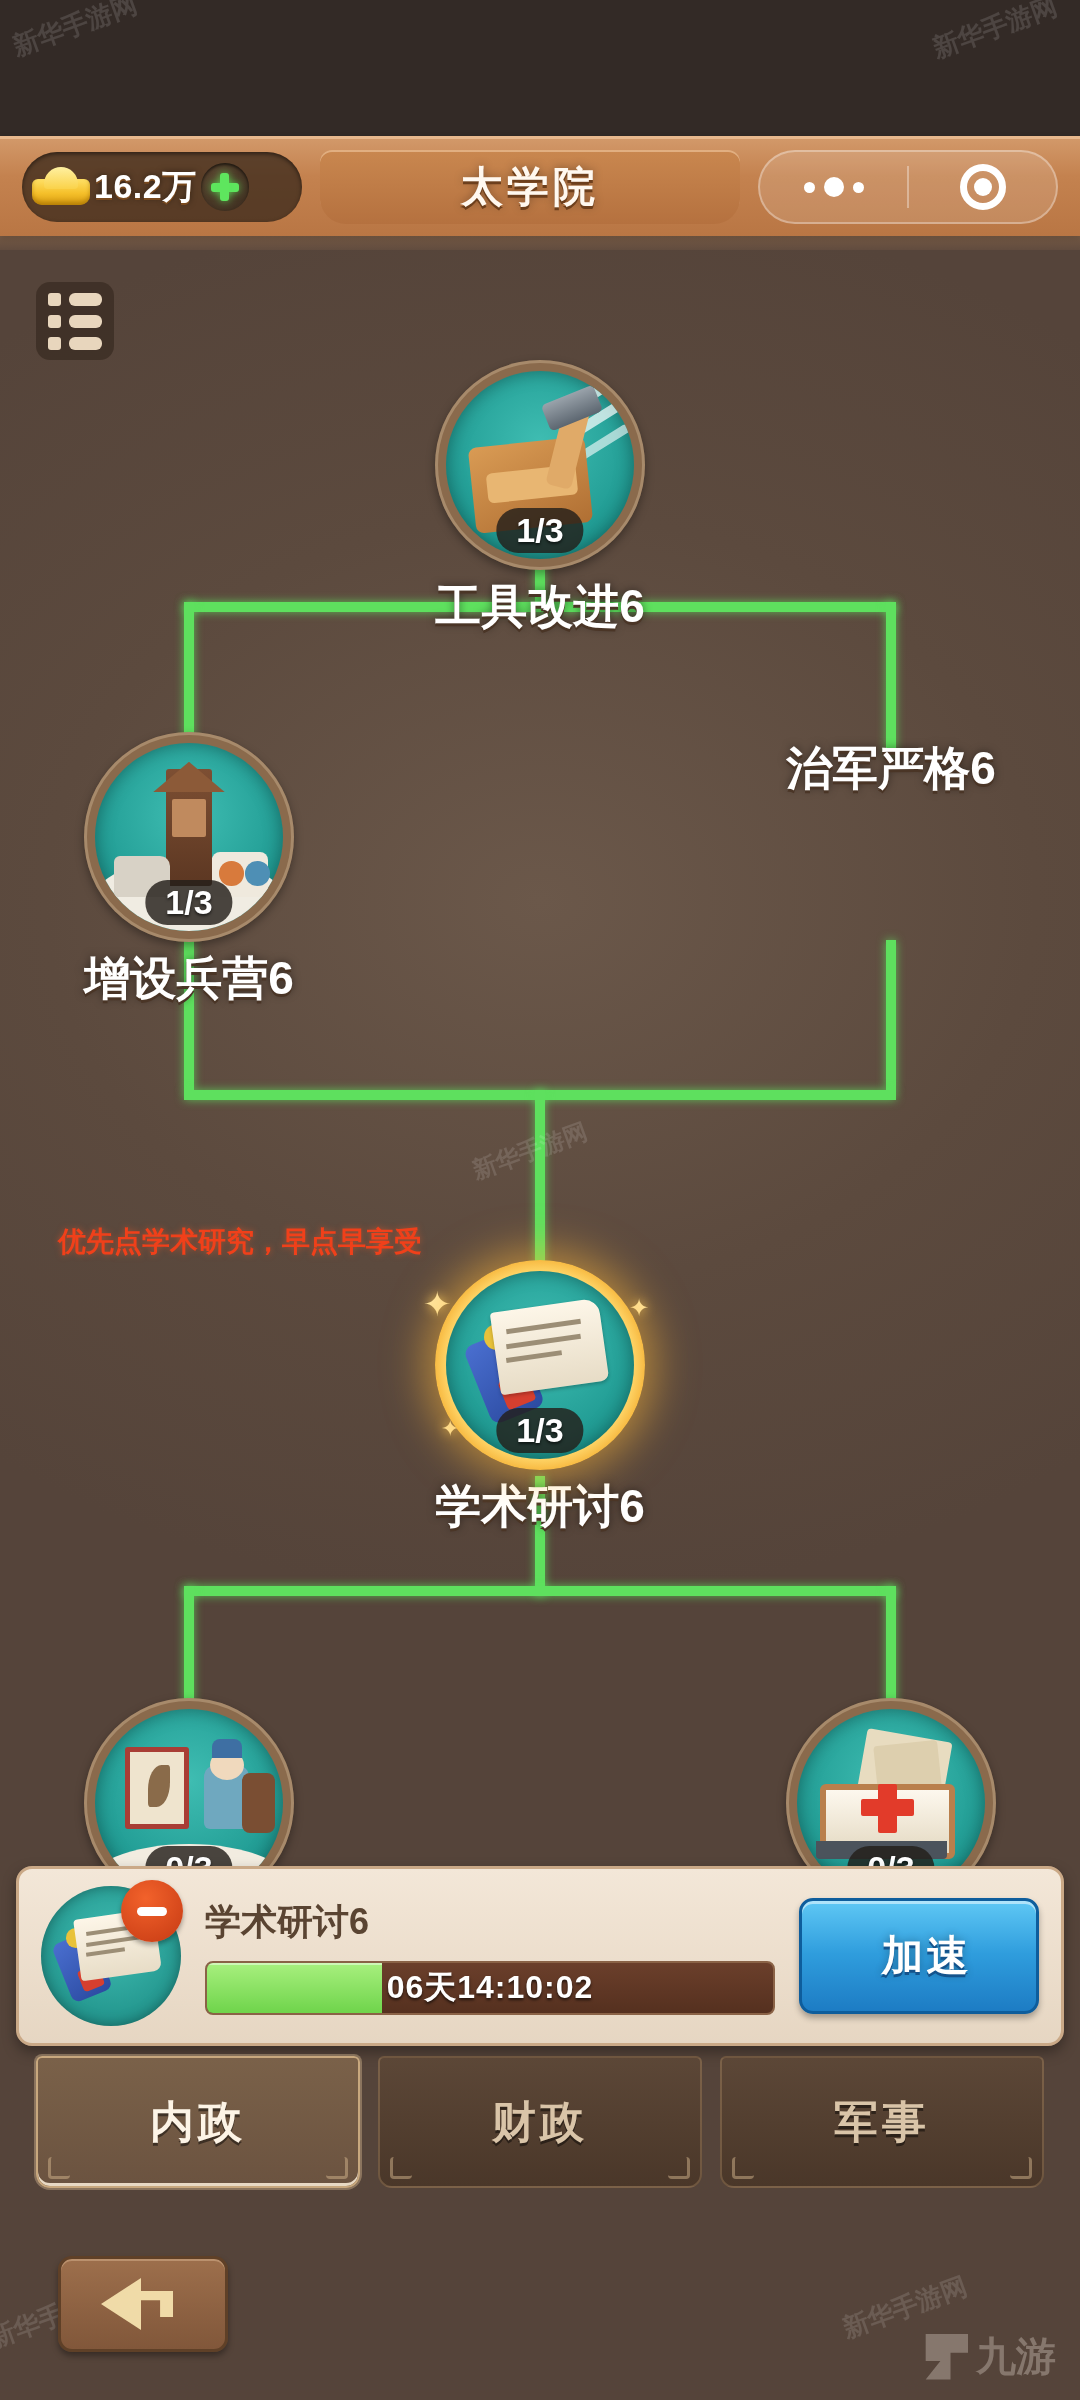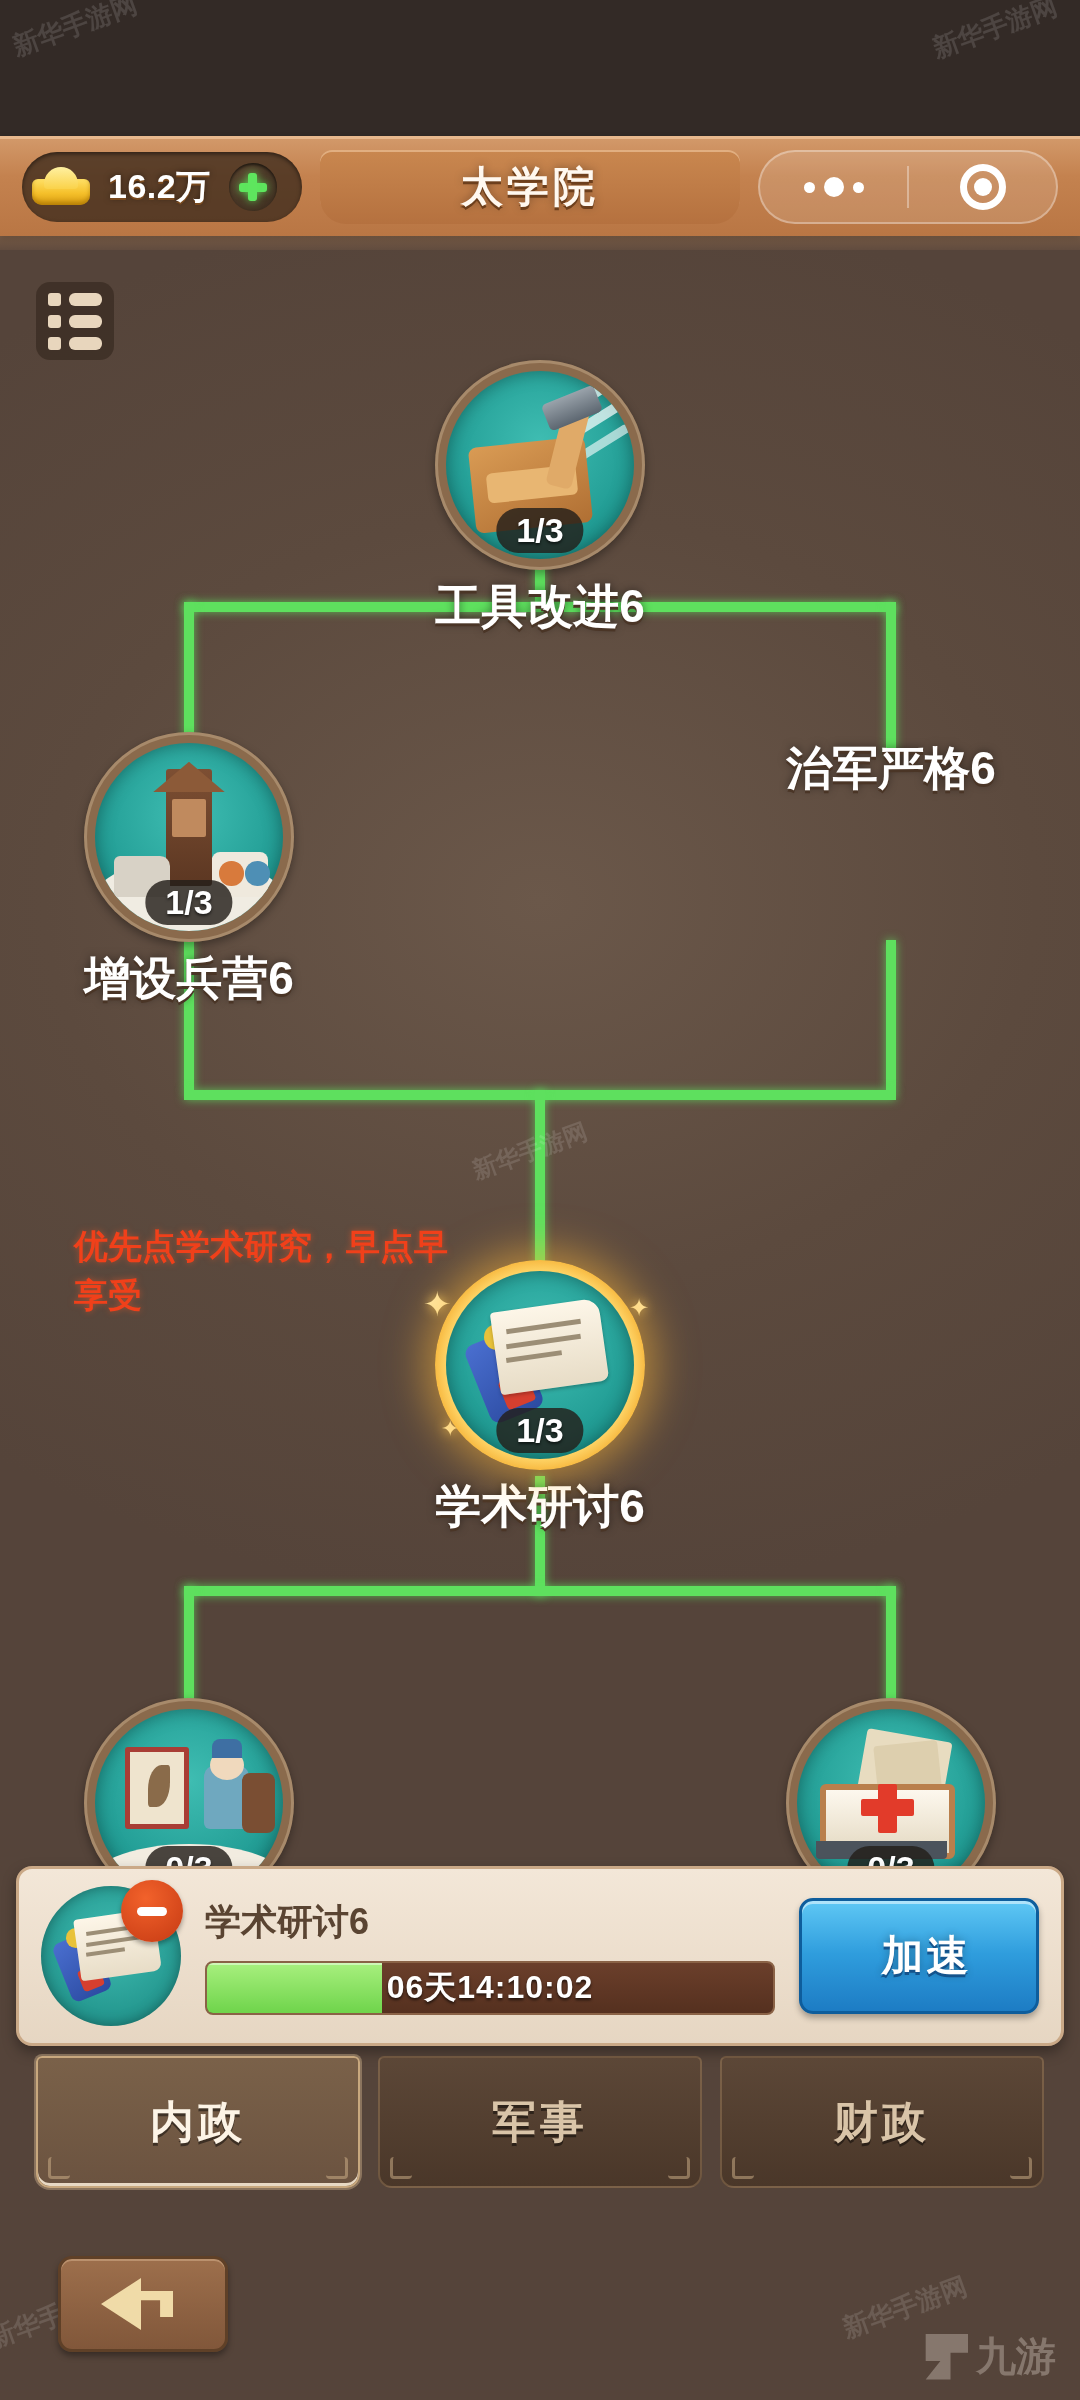--- a/index.html
+++ b/index.html
@@ -31,21 +31,21 @@
   .topbar-under {
     position:absolute; left:0; top:236px; width:1080px; height:14px;
     background:linear-gradient(180deg,#8e6a4d,#6b5242);
     opacity:.55;
   }
 
   
   .currency {
     position:absolute; left:22px; top:152px;
     height:70px; min-width:280px;
-    display:flex; align-items:center; gap:18px;
+    display:flex; align-items:center; gap:4px;
     padding:0 14px 0 10px;
     background:rgba(60,42,28,.78);
     border-radius:36px;
     box-shadow:inset 0 2px 4px rgba(0,0,0,.5);
   }
   .ingot {
     width:58px; height:40px; position:relative; flex:none;
   }
   .ingot .body {
     position:absolute; left:0; bottom:2px; width:58px; height:26px;
@@ -164,22 +164,22 @@
     position:absolute; color:#ffe9a8; font-size:34px; pointer-events:none;
     text-shadow:0 0 12px rgba(255,210,100,.95);
   }
 
   
   .ill { position:absolute; inset:0; }
   .sh { position:absolute; }
 
   
   .annot {
-    position:absolute; left:74px; top:1222px; width:380px;
-    font-size:34px; line-height:1.45; color:#f0401a; font-weight:600;
+    position:absolute; left:58px; top:1222px; width:380px;
+    font-size:28px; line-height:1.45; color:#f0401a; font-weight:600;
     text-shadow:0 0 6px rgba(255,90,40,.5);
   }
 
   
   .wm {
     position:absolute; color:rgba(255,255,255,.13); font-weight:700;
     transform:rotate(-20deg); white-space:nowrap; pointer-events:none;
   }
   .jiuyou {
     position:absolute; right:24px; bottom:16px;
@@ -509,29 +509,29 @@
     </div>
   </div>
 
   <div class="tabs">
     <div class="tab active">
       <span>内政</span>
       <i class="corner l"></i>
       <i class="corner r"></i>
     </div>
     <div class="tab">
+      <span>财政</span>
+      <i class="corner l"></i>
+      <i class="corner r"></i>
+    </div>
+    <div class="tab">
       <span>军事</span>
       <i class="corner l"></i>
       <i class="corner r"></i>
     </div>
-    <div class="tab">
-      <span>财政</span>
-      <i class="corner l"></i>
-      <i class="corner r"></i>
-    </div>
   </div>
 
   <div class="back-btn">
     <div class="back-arrow"></div>
   </div>
 
   <div class="jiuyou">
     <div class="mark"></div>
     <span>九游</span>
   </div>

